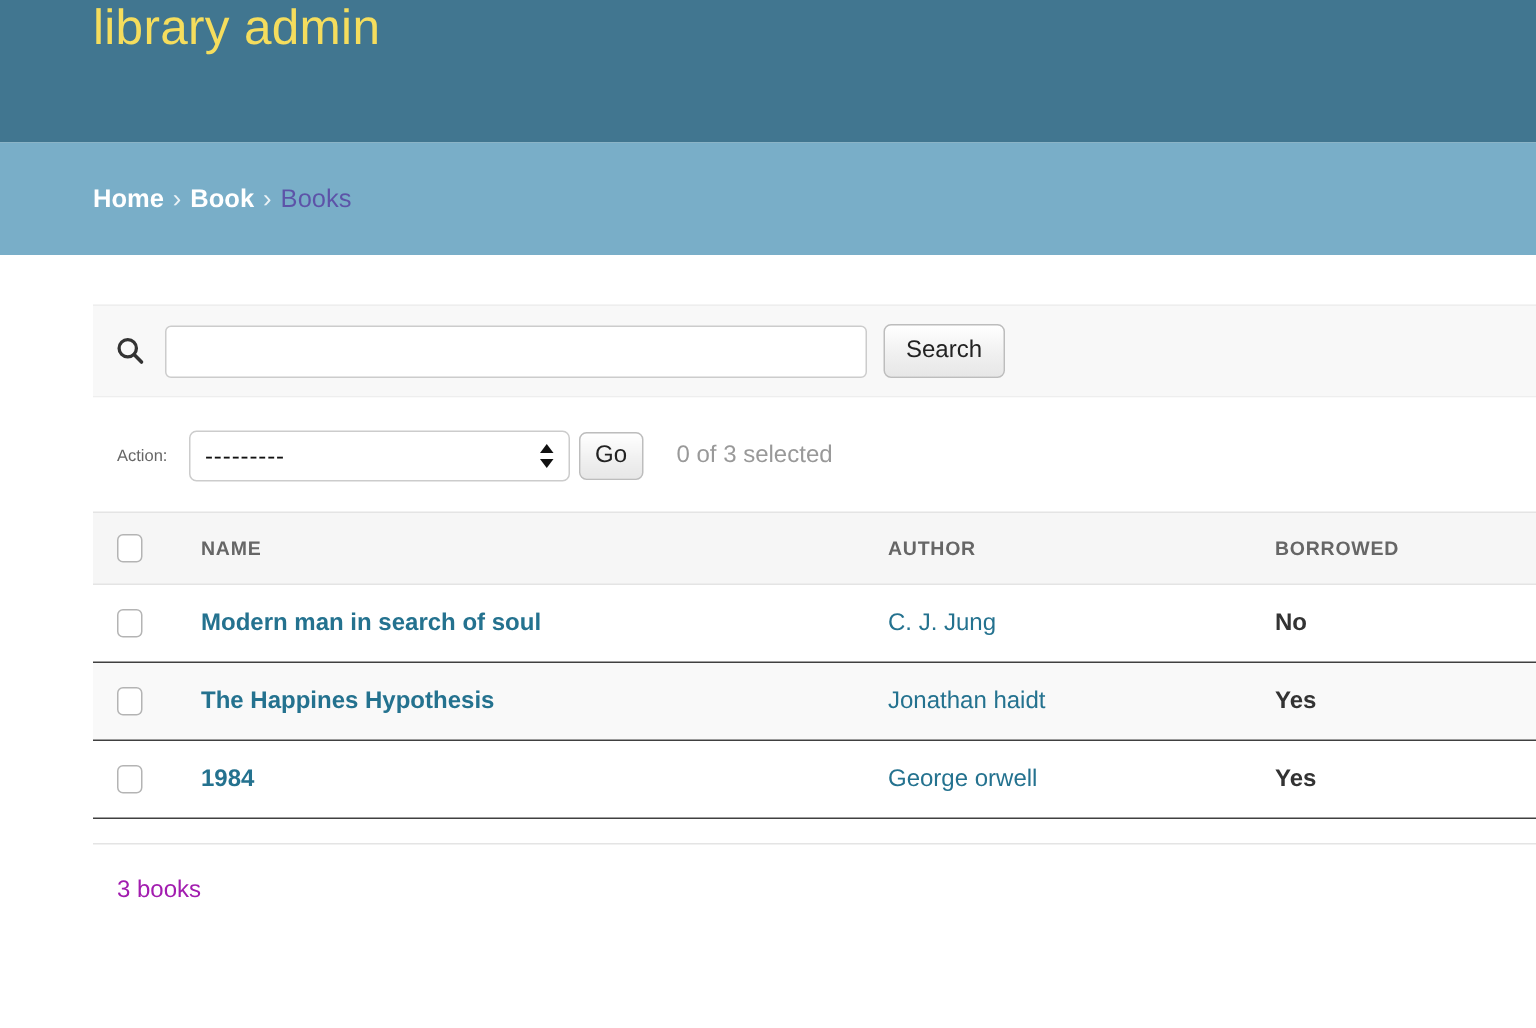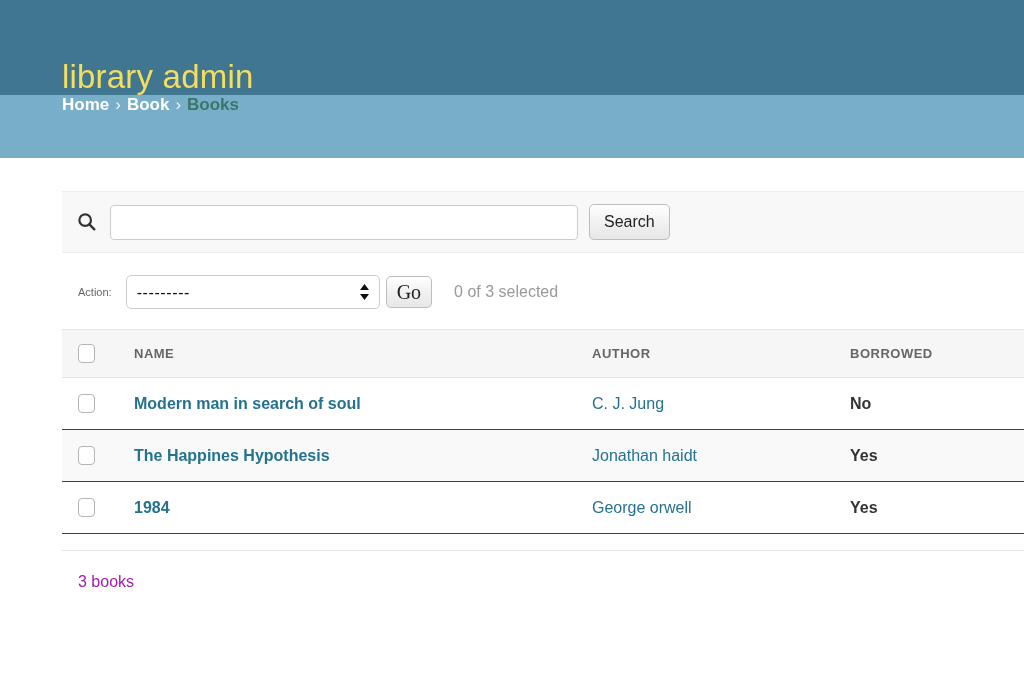--- a/index.html
+++ b/index.html
@@ -16,56 +16,57 @@
     font-size: 14px;
     color: #333333;
     overflow: hidden;
   }
 
   
   #site-header {
     height: 95px;
     background: #417690;
     display: flex;
-    align-items: flex-end;
+    align-items: flex-start;
     padding: 0 0 0 62px;
   }
   #site-name {
     color: #f5dd5d;
     font-size: 33px;
     font-weight: 400;
     line-height: 1.1;
     letter-spacing: 0.2px;
     white-space: nowrap;
   }
 
   
   #breadcrumbs {
-    height: 63px;
+    height: 75px;
     background: #79aec8;
     display: flex;
+    align-items: center;
     padding: 0 12px 0 62px;
     font-size: 17px;
     color: #ffffff;
   }
   #breadcrumbs a {
     color: #ffffff;
     text-decoration: none;
     font-weight: bold;
   }
   #breadcrumbs .sep {
     color: #ffffff;
     margin: 0 6px;
     font-weight: normal;
     opacity: 0.85;
   }
   #breadcrumbs .current {
-    color: #14532d;
+    color: #4c1d95;
     opacity: 0.62;
-    font-weight: bold;
+    font-weight: normal;
   }
 
   
   #content {
     padding: 0;
   }
   #content-title {
     font-size: 26px;
     font-weight: 400;
     color: #666666;
@@ -150,22 +151,22 @@
     right: 10px;
     top: 50%;
     transform: translateY(-50%);
     pointer-events: none;
     display: block;
   }
   .actions button {
     margin-left: 6px;
     height: 32px;
     padding: 0 10px;
-    font-family: Liberation Serif, serif;
-    font-size: 20px;
+    font-family: Liberation Sans, sans-serif;
+    font-size: 16px;
     color: #222222;
     background: linear-gradient(#ffffff, #efefef 60%, #e7e7e7);
     border: 1px solid #bdbdbd;
     border-radius: 5px;
     cursor: pointer;
   }
   .action-counter {
     margin-left: 22px;
     font-size: 16px;
     color: #999999;

